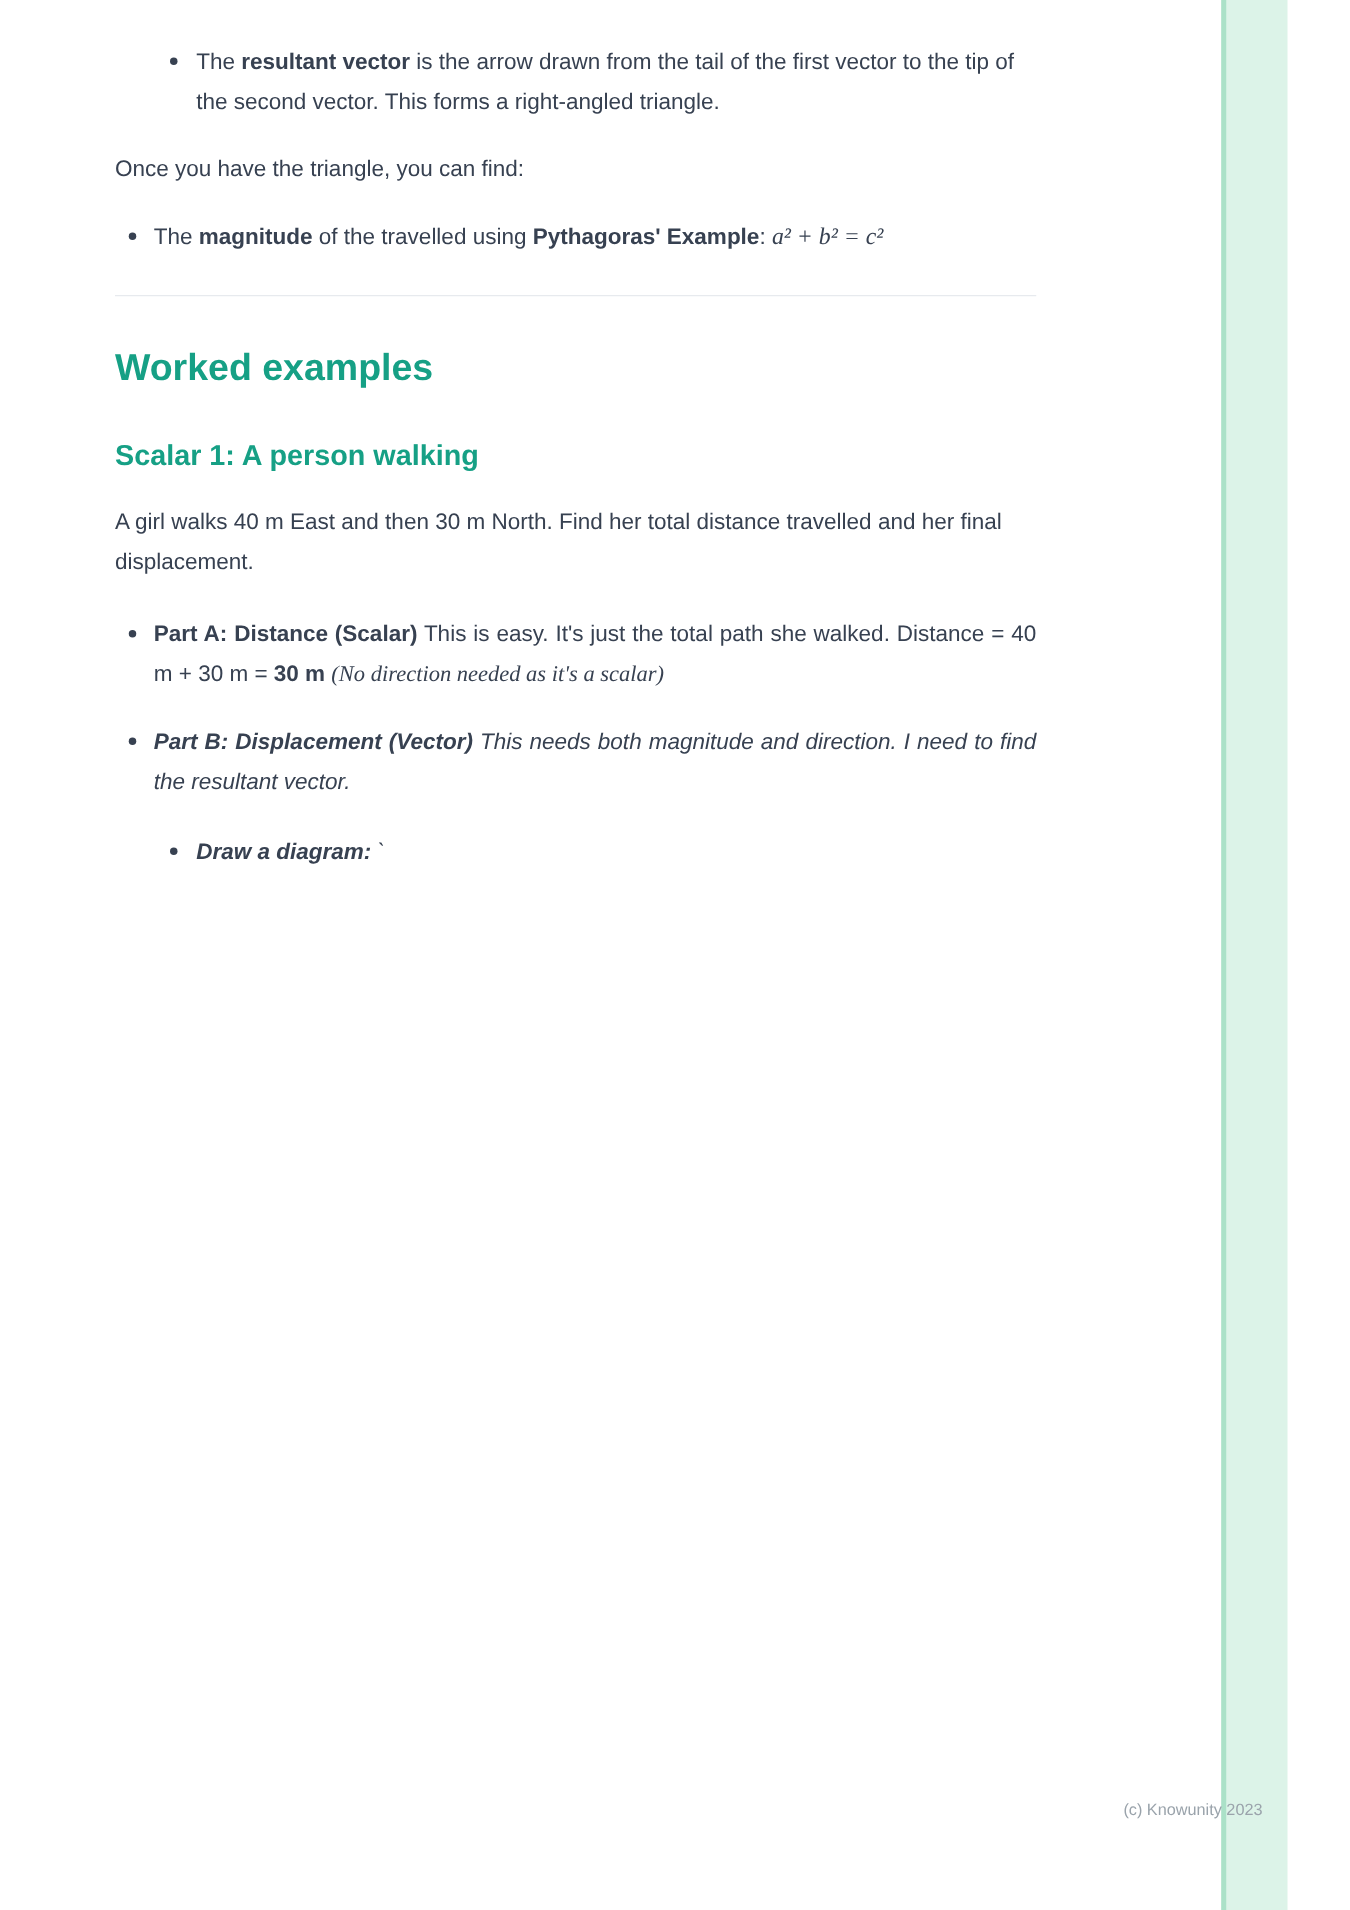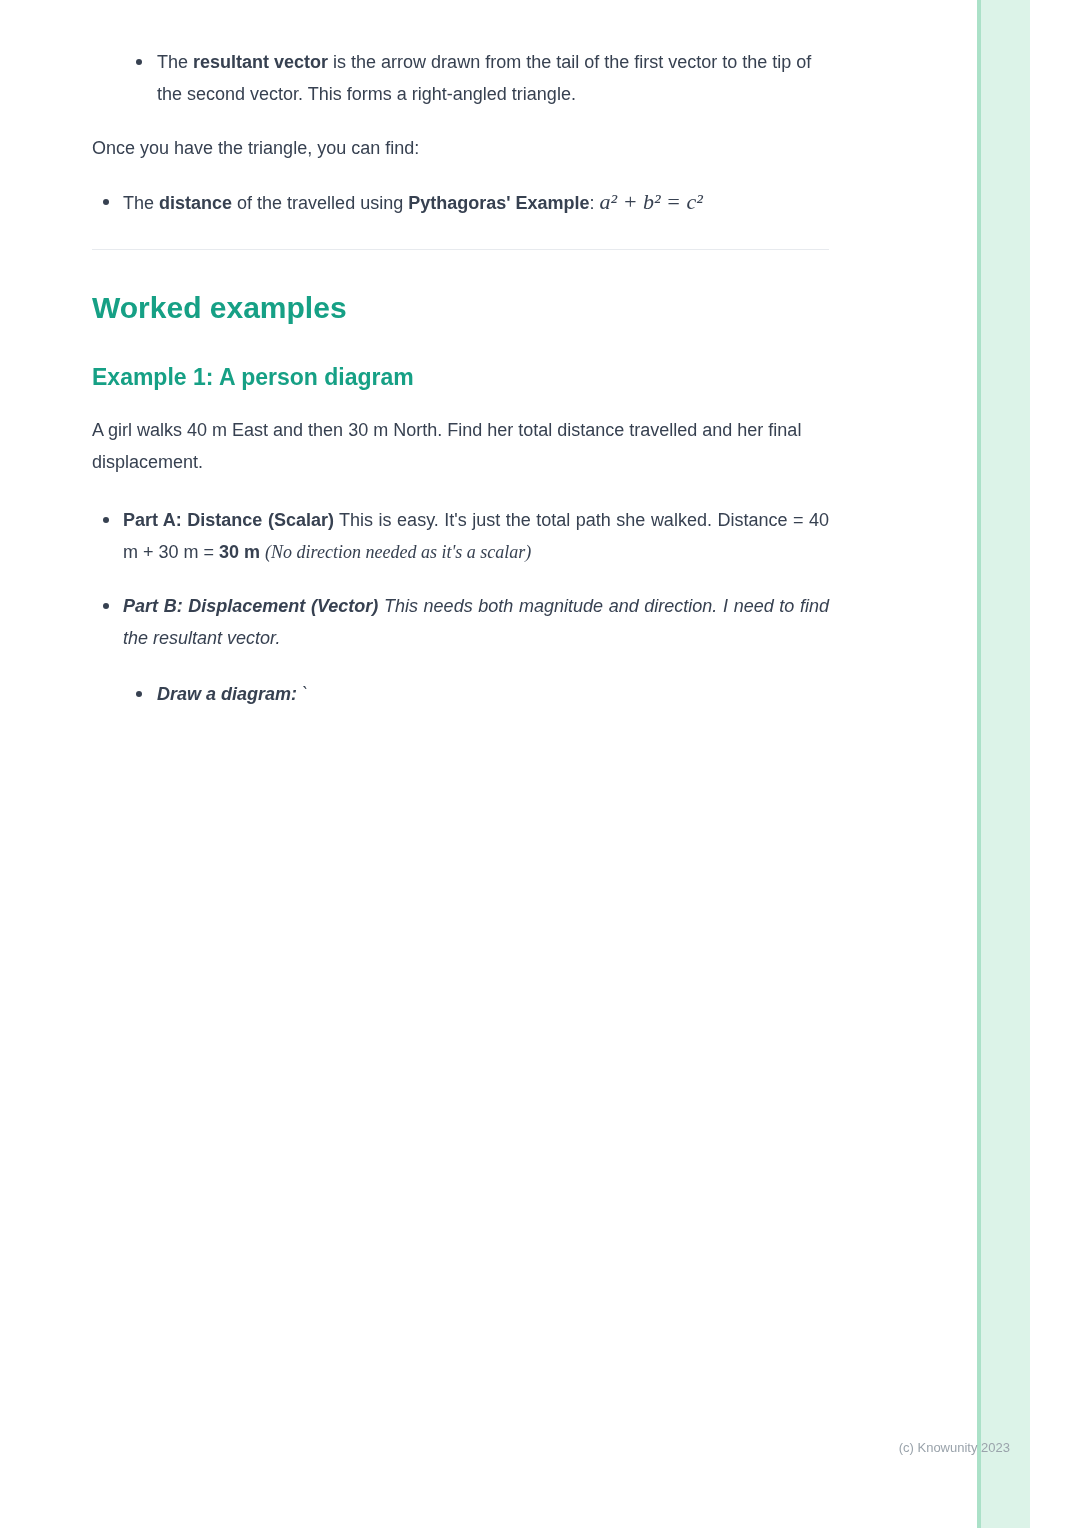--- a/index.html
+++ b/index.html
@@ -14,21 +14,21 @@
   .page { position: relative; width: 100%; height: 100%; }
 
   .stripe {
     position: absolute; top: 0; bottom: 0;
     left: 977px; width: 53px;
     background: var(--stripe, #dcf3e8);
     border-left: 4px solid var(--stripe-edge, #abe1c8);
   }
 
   .content {
-    position: absolute; left: 92px; top: 46px; width: 737px;
+    position: absolute; left: 92px; top: 33px; width: 737px;
     font-size: 18px; line-height: 32px;
   }
 
   ul.list { list-style: none; }
   .li { position: relative; padding-left: 31px; }
   .li::before {
     content: ""; position: absolute; left: 11px; top: 13px;
     width: 6px; height: 6px; border-radius: 50%;
     background: currentColor;
   }
@@ -65,21 +65,21 @@
   ul.sub { margin-top: 24px; }
   .sub .li { padding-left: 34px; }
   .sub .li::before { left: 13px; }
 
   b { font-weight: 700; }
   i { font-style: italic; font-family: Liberation Serif, serif; }
 
   .math {
     font-family: "Liberation Serif", "DejaVu Serif", serif;
     font-style: italic;
-    font-size: 22px;
+    font-size: 19px;
     white-space: nowrap;
     text-align: center;
   }
 
   .chip {
     font-family: "Liberation Mono", "DejaVu Sans Mono", monospace;
     font-size: 14.5px; font-weight: 700;
     color: #33413d;
     background: var(--chip-bg, #e9f6ef);
     border: 1px solid var(--chip-border, #c9d6cf);
@@ -106,28 +106,28 @@
 
   <main class="content">
 
     <ul class="list indent-1">
       <li class="li"><span>The </span><b>resultant vector</b><span> is the arrow drawn from the tail of the first vector to the tip of the second vector. This forms a right-angled triangle.</span></li>
     </ul>
 
     <p class="para-find">Once you have the triangle, you can find:</p>
 
     <ul class="list list-find">
-      <li class="li"><span>The </span><b>distance</b><span> of the travelled using </span><b>Pythagoras' Example</b><span>: </span><span class="math">a² + b² = c²</span></li>
+      <li class="li"><span>The </span><b>magnitude</b><span> of the travelled using </span><b>Pythagoras' Example</b><span>: </span><span class="math">a² + b² = c²</span></li>
     </ul>
 
     <hr class="divider">
 
     <h2 class="h2">Worked examples</h2>
 
-    <h3 class="h3">Example 1: A person diagram</h3>
+    <h3 class="h3">Scalar 1: A person walking</h3>
 
     <p class="para-example">A girl walks 40 m East and then 30 m North. Find her total distance travelled and her final displacement.</p>
 
     <ul class="list list-example">
       <li class="li justify"><b>Part A: Distance (Scalar)</b><span> This is easy. It's just the total path she walked. Distance = 40 m + 30 m = </span><b>30 m</b><span> </span><i>(No direction needed as it's a scalar)</i></li>
       <li class="li justify"><b>Part B: Displacement (Vector)</b><span> This needs both magnitude and direction. I need to find the resultant vector.</span>
         <ul class="list sub">
           <li class="li"><b>Draw a diagram:</b><span> `</span></li>
         </ul>
       </li>

